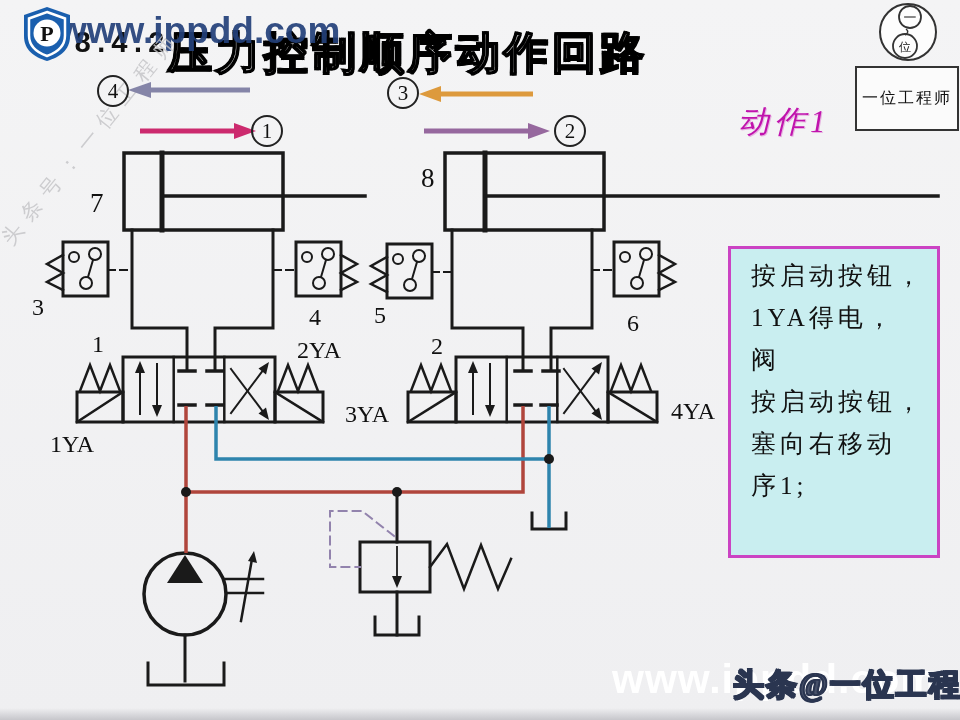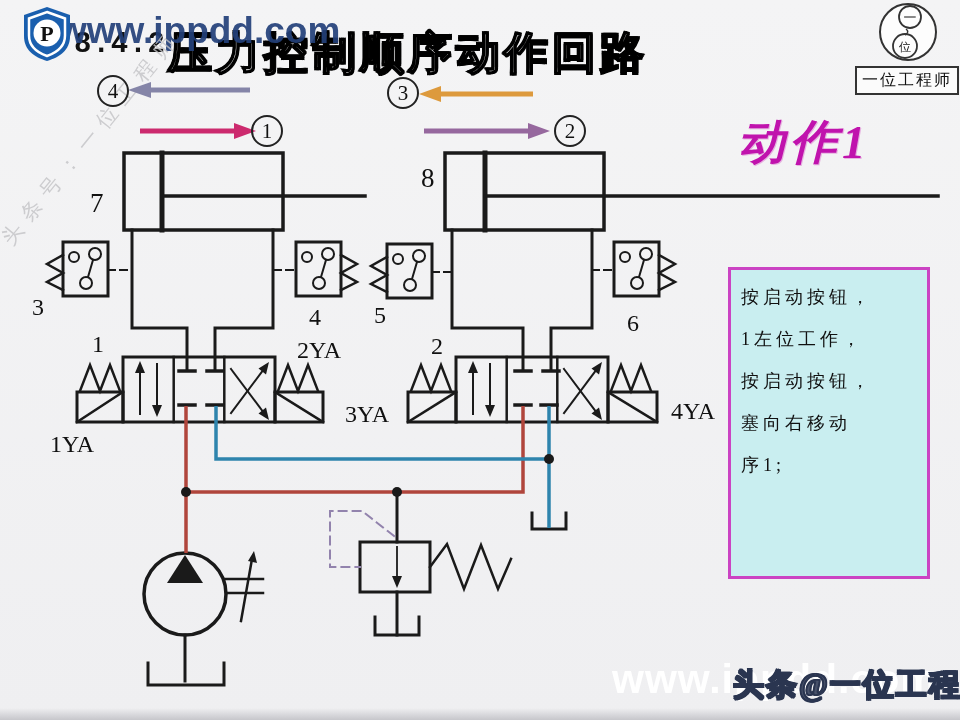--- a/index.html
+++ b/index.html
@@ -18,33 +18,33 @@
   }
   .top-watermark{
     left:58px;top:10px;font-family:"Liberation Sans",sans-serif;
     font-size:37px;font-weight:bold;color:#23407a;opacity:.92;letter-spacing:0;
   }
   .side-watermark{
     left:6px;top:228px;width:320px;transform:rotate(-51deg);transform-origin:0 50%;
     font-size:21px;color:#c3c3c6;letter-spacing:9px;opacity:.8;white-space:nowrap;
   }
   .action-label{
-    left:738px;top:111px;font-size:47px;font-weight:bold;font-style:italic;
+    left:738px;top:101px;font-size:31px;font-weight:normal;font-style:italic;
     color:#c013ad;letter-spacing:5px;text-shadow:1px 1px 0 #e6b3e0;
   }
   .note-box{
     left:728px;top:246px;width:182px;height:300px;
     border:3px solid #cb43c3;background:#c9eef0;
-    padding:6px 4px 0 10px;font-size:18px;line-height:42px;letter-spacing:4px;margin-top:21px;
+    padding:6px 4px 0 20px;font-size:25px;line-height:42px;letter-spacing:4px;
   }
   .shield-logo{left:20px;top:5px;}
   .badge{left:855px;top:2px;width:104px;text-align:center;}
   .badge-label{
     display:inline-block;border:2px solid #333;background:#fbfbfb;
-    font-size:16px;letter-spacing:2px;padding:2px 5px;margin-top:0;
+    font-size:16px;letter-spacing:2px;padding:20px 5px;margin-top:0;
   }
   .bottom-watermark{
     left:612px;top:656px;font-family:"Liberation Sans",sans-serif;
     font-size:41px;font-weight:bold;color:#fff;letter-spacing:1px;
   }
   .bottom-byline{
     left:733px;top:664px;font-size:31px;font-weight:bold;letter-spacing:2px;
     color:rgba(250,250,252,.15);-webkit-text-stroke:1.6px #2a3550;
     text-shadow:-1px -1px 0 #2a3550,1px -1px 0 #2a3550,-1px 1px 0 #2a3550,1px 1px 0 #2a3550;
     white-space:nowrap;
@@ -80,21 +80,21 @@
       <circle cx="30" cy="44" r="12" fill="none" stroke="#333" stroke-width="1.8"></circle>
       <text x="30" y="49" text-anchor="middle" font-size="12">位</text>
     </svg>
     <div class="badge-label">一位工程师</div>
   </div>
 
   <div class="abs action-label">动作1</div>
 
   <div class="abs note-box">
     <div>按启动按钮，</div>
-    <div>1左位工作，</div>
+    <div>1YA得电， 阀</div>
     <div>按启动按钮，</div>
     <div>塞向右移动</div>
     <div>序1;</div>
   </div>
 
   <svg class="abs" style="left:0;top:0" width="960" height="720" viewBox="0 0 960 720">
 
     <g font-size="21">
       <line x1="150" y1="90" x2="250" y2="90" stroke-width="5" stroke="#8585a8"></line>
       <polygon points="128,90 151,82 151,98" fill="#8585a8"></polygon>

